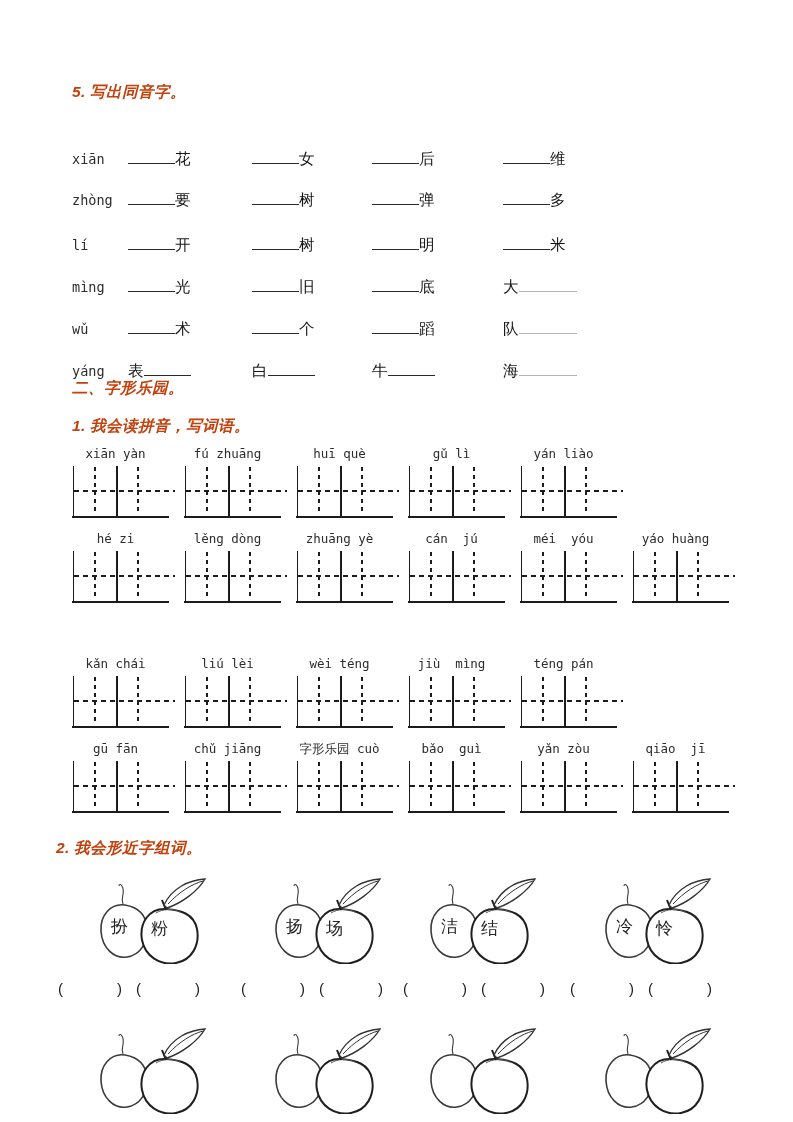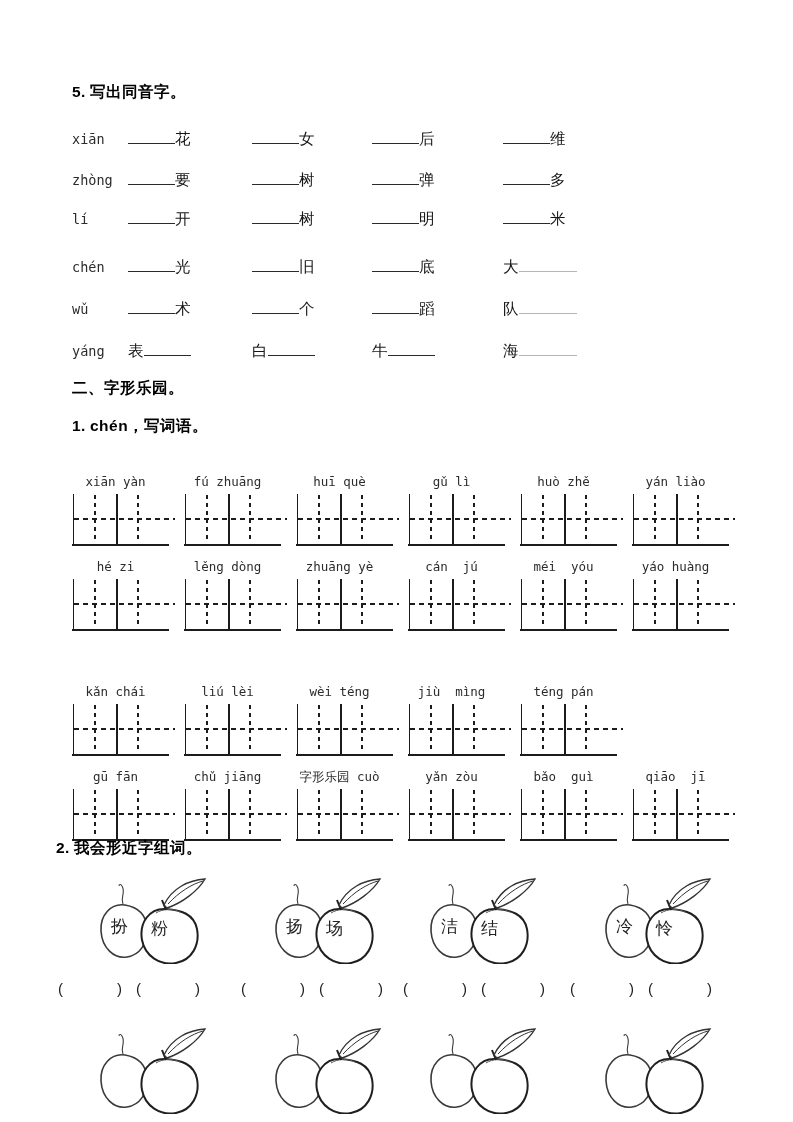--- a/index.html
+++ b/index.html
@@ -1,36 +1,36 @@
 <!DOCTYPE html>
 <html><head>
 <meta charset="utf-8">
 <style>
   html,body{margin:0;padding:0;background:#fff;}
   .page{position:relative;width:793px;height:1122px;background:#fff;overflow:hidden;
         font-family:"Liberation Sans",sans-serif;color:#1b1b1b;}
   .abs{position:absolute;}
 
   
-  .head{font-size:15.5px;font-weight:bold;color:#000000;letter-spacing:0.5px;}
+  .head{font-size:15.5px;font-weight:bold;color:#c2410c;letter-spacing:0.5px;font-style:italic;}
   .head .hnum{font-weight:bold;margin-right:4px;}
 
   
-  .s5row{position:absolute;left:0;width:100%;height:40px;font-size:15px;}
+  .s5row{position:absolute;left:0;width:100%;height:40px;font-size:15px;margin-top:20px;}
   .s5row .pin{position:absolute;left:72px;top:3px;
               font-family:"DejaVu Sans Mono",monospace;font-size:13.5px;color:#2c2c2c;}
   .s5row .it{position:absolute;top:0;white-space:nowrap;}
   .s5row .c1{left:128px;} .s5row .c2{left:252px;} .s5row .c3{left:372px;} .s5row .c4{left:503px;}
   .ch{font-size:15.5px;color:#161616;vertical-align:baseline;}
   .ul{display:inline-block;width:47px;height:15px;border-bottom:1.5px solid #2a2a2a;vertical-align:baseline;}
   .ul.lt{border-bottom:1.2px solid #b5b5b5;width:58px;}
 
   
   .prow{position:absolute;left:73px;display:flex;gap:27px;}
-  .wcol{width:85px;margin-top:28px;}
+  .wcol{width:85px;}
   .plabel{height:16px;line-height:16px;text-align:center;margin-bottom:4px;
           font-family:"DejaVu Sans Mono",monospace;font-size:12.5px;color:#2c2c2c;white-space:pre;}
   .wgrid{position:relative;width:85px;height:50px;border-left:1.6px solid #1c1c1c;}
   .wgrid::after{content:"";position:absolute;left:-1.6px;bottom:-1.6px;width:97px;height:1.6px;background:#1c1c1c;}
   .wgrid i{display:block;position:absolute;}
   .vsol{left:42px;top:0;bottom:0;width:1.6px;background:#1c1c1c;}
   .vd{top:1px;bottom:1px;width:1.5px;background:repeating-linear-gradient(to bottom,#1c1c1c 0 4px,transparent 4px 8px);}
   .v1{left:20px;} .v2{left:63px;}
   .hdash{left:0;top:24px;width:101px;height:1.5px;background:repeating-linear-gradient(to right,#1c1c1c 0 5px,transparent 5px 9px);}
 
@@ -78,30 +78,30 @@
   </div>
 
   <div class="s5row" style="top:169px">
     <span class="pin">zhòng</span>
     <span class="it c1"><span class="ch"></span><span class="ul"></span><span class="ch">要</span></span>
     <span class="it c2"><span class="ch"></span><span class="ul"></span><span class="ch">树</span></span>
     <span class="it c3"><span class="ch"></span><span class="ul"></span><span class="ch">弹</span></span>
     <span class="it c4"><span class="ch"></span><span class="ul"></span><span class="ch">多</span></span>
   </div>
 
-  <div class="s5row" style="top:208px">
+  <div class="s5row" style="top:214px">
     <span class="pin">lí</span>
     <span class="it c1"><span class="ch"></span><span class="ul"></span><span class="ch">开</span></span>
     <span class="it c2"><span class="ch"></span><span class="ul"></span><span class="ch">树</span></span>
     <span class="it c3"><span class="ch"></span><span class="ul"></span><span class="ch">明</span></span>
     <span class="it c4"><span class="ch"></span><span class="ul"></span><span class="ch">米</span></span>
   </div>
 
   <div class="s5row" style="top:256px">
-    <span class="pin">chén</span>
+    <span class="pin">mìng</span>
     <span class="it c1"><span class="ch"></span><span class="ul"></span><span class="ch">光</span></span>
     <span class="it c2"><span class="ch"></span><span class="ul"></span><span class="ch">旧</span></span>
     <span class="it c3"><span class="ch"></span><span class="ul"></span><span class="ch">底</span></span>
     <span class="it c4"><span class="ch">大</span><span class="ul lt"></span><span class="ch"></span></span>
   </div>
 
   <div class="s5row" style="top:298px">
     <span class="pin">wǔ</span>
     <span class="it c1"><span class="ch"></span><span class="ul"></span><span class="ch">术</span></span>
     <span class="it c2"><span class="ch"></span><span class="ul"></span><span class="ch">个</span></span>
@@ -115,21 +115,21 @@
     <span class="it c2"><span class="ch">白</span><span class="ul"></span><span class="ch"></span></span>
     <span class="it c3"><span class="ch">牛</span><span class="ul"></span><span class="ch"></span></span>
     <span class="it c4"><span class="ch">海</span><span class="ul lt"></span><span class="ch"></span></span>
   </div>
 
   <div class="head abs" style="top:378px;left:72px">
     <span>二、字形乐园。</span>
   </div>
 
   <div class="head abs" style="top:416px;left:72px">
-    <span class="hnum">1.</span><span>chén，写词语。</span>
+    <span class="hnum">1.</span><span>我会读拼音，写词语。</span>
   </div>
 
   <div class="prow" style="top:446px">
     <div class="wcol">
         <div class="plabel">xiān yàn</div>
         <div class="wgrid">
           <i class="vd v1"></i>
           <i class="vsol"></i>
           <i class="vd v2"></i>
           <i class="hdash"></i>
@@ -156,29 +156,20 @@
     <div class="wcol">
         <div class="plabel">gǔ lì</div>
         <div class="wgrid">
           <i class="vd v1"></i>
           <i class="vsol"></i>
           <i class="vd v2"></i>
           <i class="hdash"></i>
         </div>
       </div>
     <div class="wcol">
-        <div class="plabel">huò zhě</div>
-        <div class="wgrid">
-          <i class="vd v1"></i>
-          <i class="vsol"></i>
-          <i class="vd v2"></i>
-          <i class="hdash"></i>
-        </div>
-      </div>
-    <div class="wcol">
         <div class="plabel">yán liào</div>
         <div class="wgrid">
           <i class="vd v1"></i>
           <i class="vsol"></i>
           <i class="vd v2"></i>
           <i class="hdash"></i>
         </div>
       </div>
   </div>
 
@@ -309,30 +300,30 @@
     <div class="wcol">
         <div class="plabel">字形乐园 cuò</div>
         <div class="wgrid">
           <i class="vd v1"></i>
           <i class="vsol"></i>
           <i class="vd v2"></i>
           <i class="hdash"></i>
         </div>
       </div>
     <div class="wcol">
+        <div class="plabel">bǎo  guì</div>
+        <div class="wgrid">
+          <i class="vd v1"></i>
+          <i class="vsol"></i>
+          <i class="vd v2"></i>
+          <i class="hdash"></i>
+        </div>
+      </div>
+    <div class="wcol">
         <div class="plabel">yǎn zòu</div>
-        <div class="wgrid">
-          <i class="vd v1"></i>
-          <i class="vsol"></i>
-          <i class="vd v2"></i>
-          <i class="hdash"></i>
-        </div>
-      </div>
-    <div class="wcol">
-        <div class="plabel">bǎo  guì</div>
         <div class="wgrid">
           <i class="vd v1"></i>
           <i class="vsol"></i>
           <i class="vd v2"></i>
           <i class="hdash"></i>
         </div>
       </div>
     <div class="wcol">
         <div class="plabel">qiāo  jī</div>
         <div class="wgrid">

